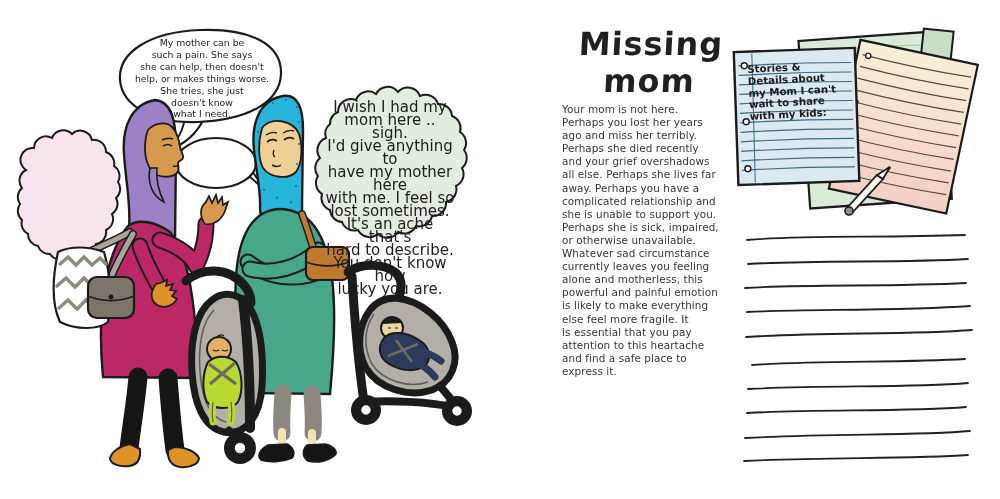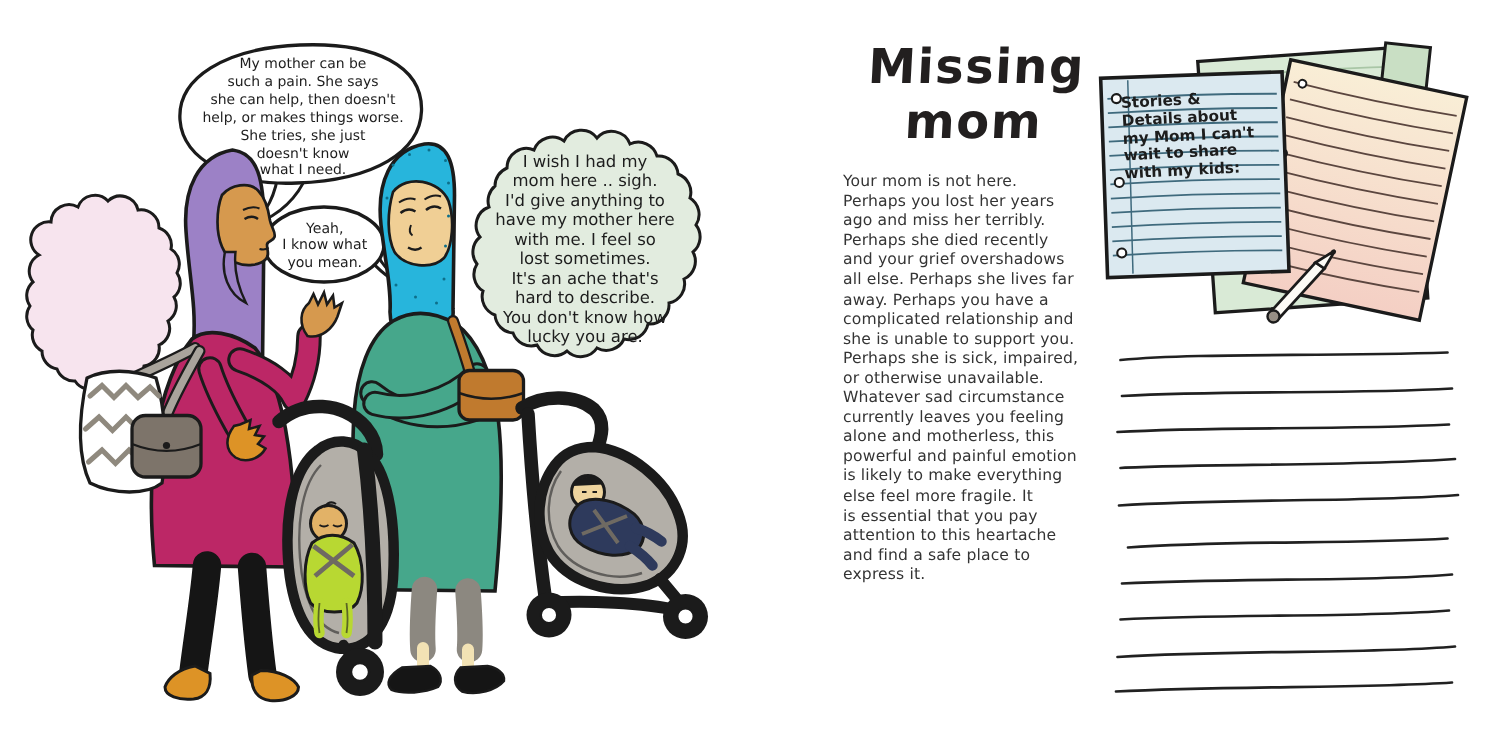--- a/index.html
+++ b/index.html
@@ -4,25 +4,25 @@
 <style>
   html,body{margin:0;padding:0;background:#ffffff;}
   .spread{position:relative;width:1000px;height:499px;background:#ffffff;overflow:hidden;
           font-family:"DejaVu Sans",sans-serif;border-radius:24px;}
   .art{position:absolute;left:0;top:0;}
   .txt{position:absolute;white-space:pre-line;color:#1d1d1d;}
   .bub{text-align:center;}
   #b-pain{left:118px;top:37px;width:168px;font-size:9.3px;line-height:11.9px;}
   #b-ohgod{left:22px;top:143px;width:96px;font-size:8.7px;line-height:10.9px;}
   #b-yeah{left:183px;top:147px;width:67px;font-size:9.4px;line-height:11.4px;}
-  #b-wish{left:325px;top:101px;width:130px;font-size:11px;line-height:13px;}
+  #b-wish{left:325px;top:101px;width:130px;font-size:15px;line-height:13px;}
   #page-title{left:558px;top:26px;width:184px;text-align:center;font-size:32px;font-weight:800;
               line-height:37px;letter-spacing:1px;transform:skewX(-3deg);color:#221f1f;}
   #body-text{left:562px;top:103px;width:192px;font-size:10.4px;line-height:13.1px;
-             letter-spacing:0.1px;color:#343434;margin-top:12px;}
+             letter-spacing:0.1px;color:#343434;}
   #note-text{left:747px;top:64px;width:114px;font-size:10.2px;line-height:11.8px;font-weight:700;
              transform:rotate(-3deg);transform-origin:left top;color:#1d1d1d;}
 </style>
 </head>
 <body>
 
 <div class="spread">
 
 <svg class="art" width="1000" height="499" viewBox="0 0 1000 499">
   <defs>
@@ -201,23 +201,20 @@
   </g>
 </svg>
 
 <div class="txt bub" id="b-pain">My mother can be
 such a pain. She says
 she can help, then doesn't
 help, or makes things worse.
 She tries, she just
 doesn't know
 what I need.</div>
-<div class="txt bub" id="b-yeah">Yeah,
-I know what
-you mean.</div>
 <div class="txt bub" id="b-wish">I wish I had my
 mom here .. sigh.
 I'd give anything to
 have my mother here
 with me. I feel so
 lost sometimes.
 It's an ache that's
 hard to describe.
 You don't know how
 lucky you are.</div>

